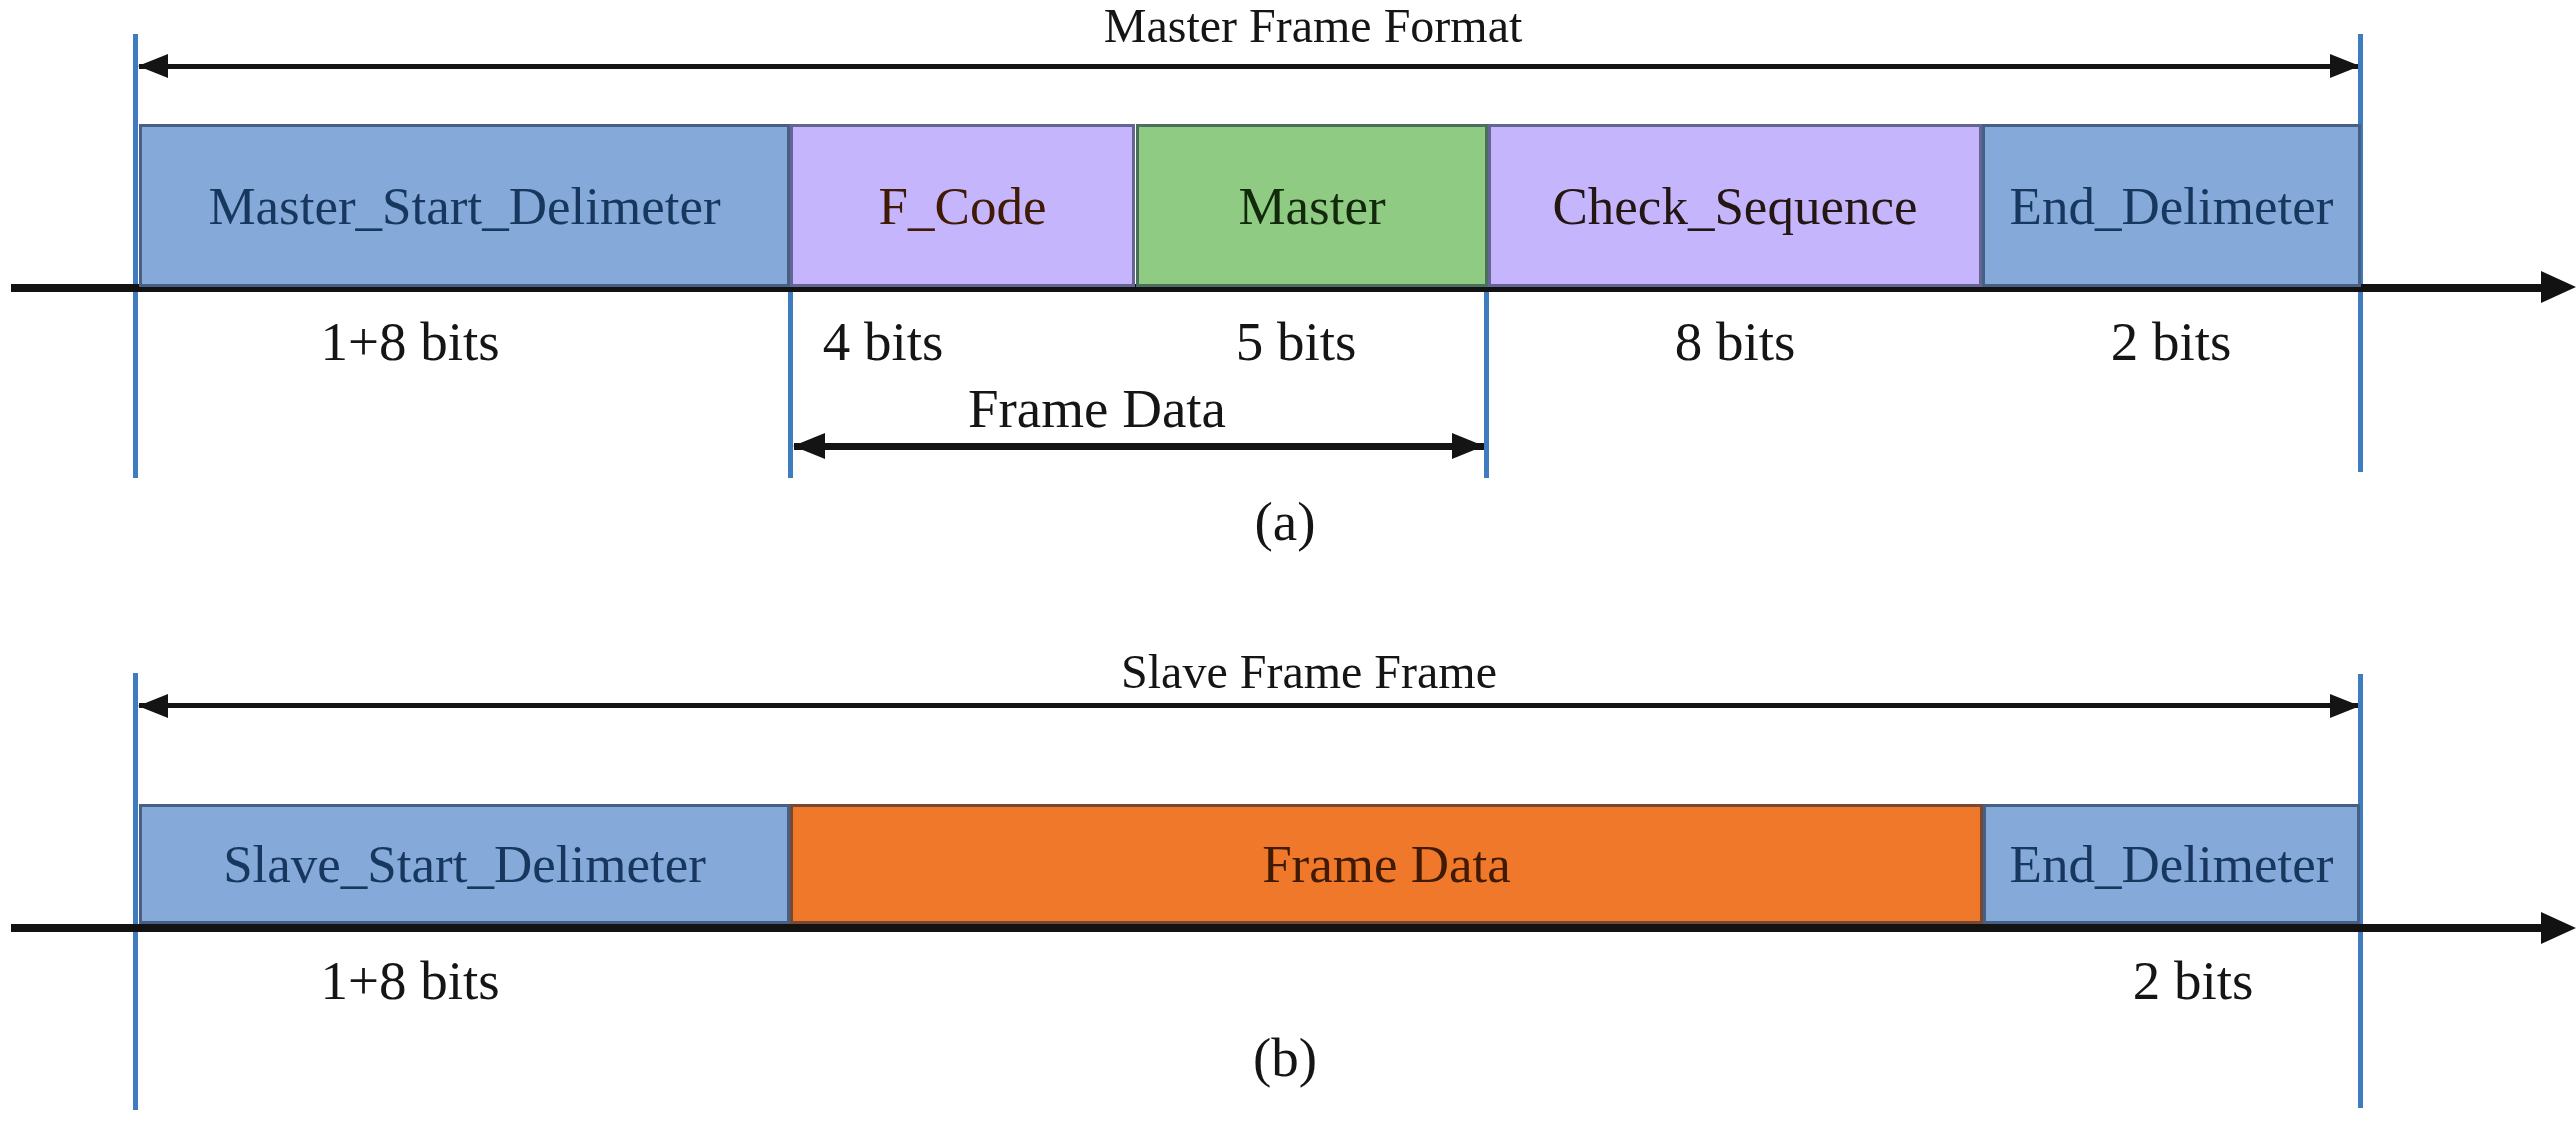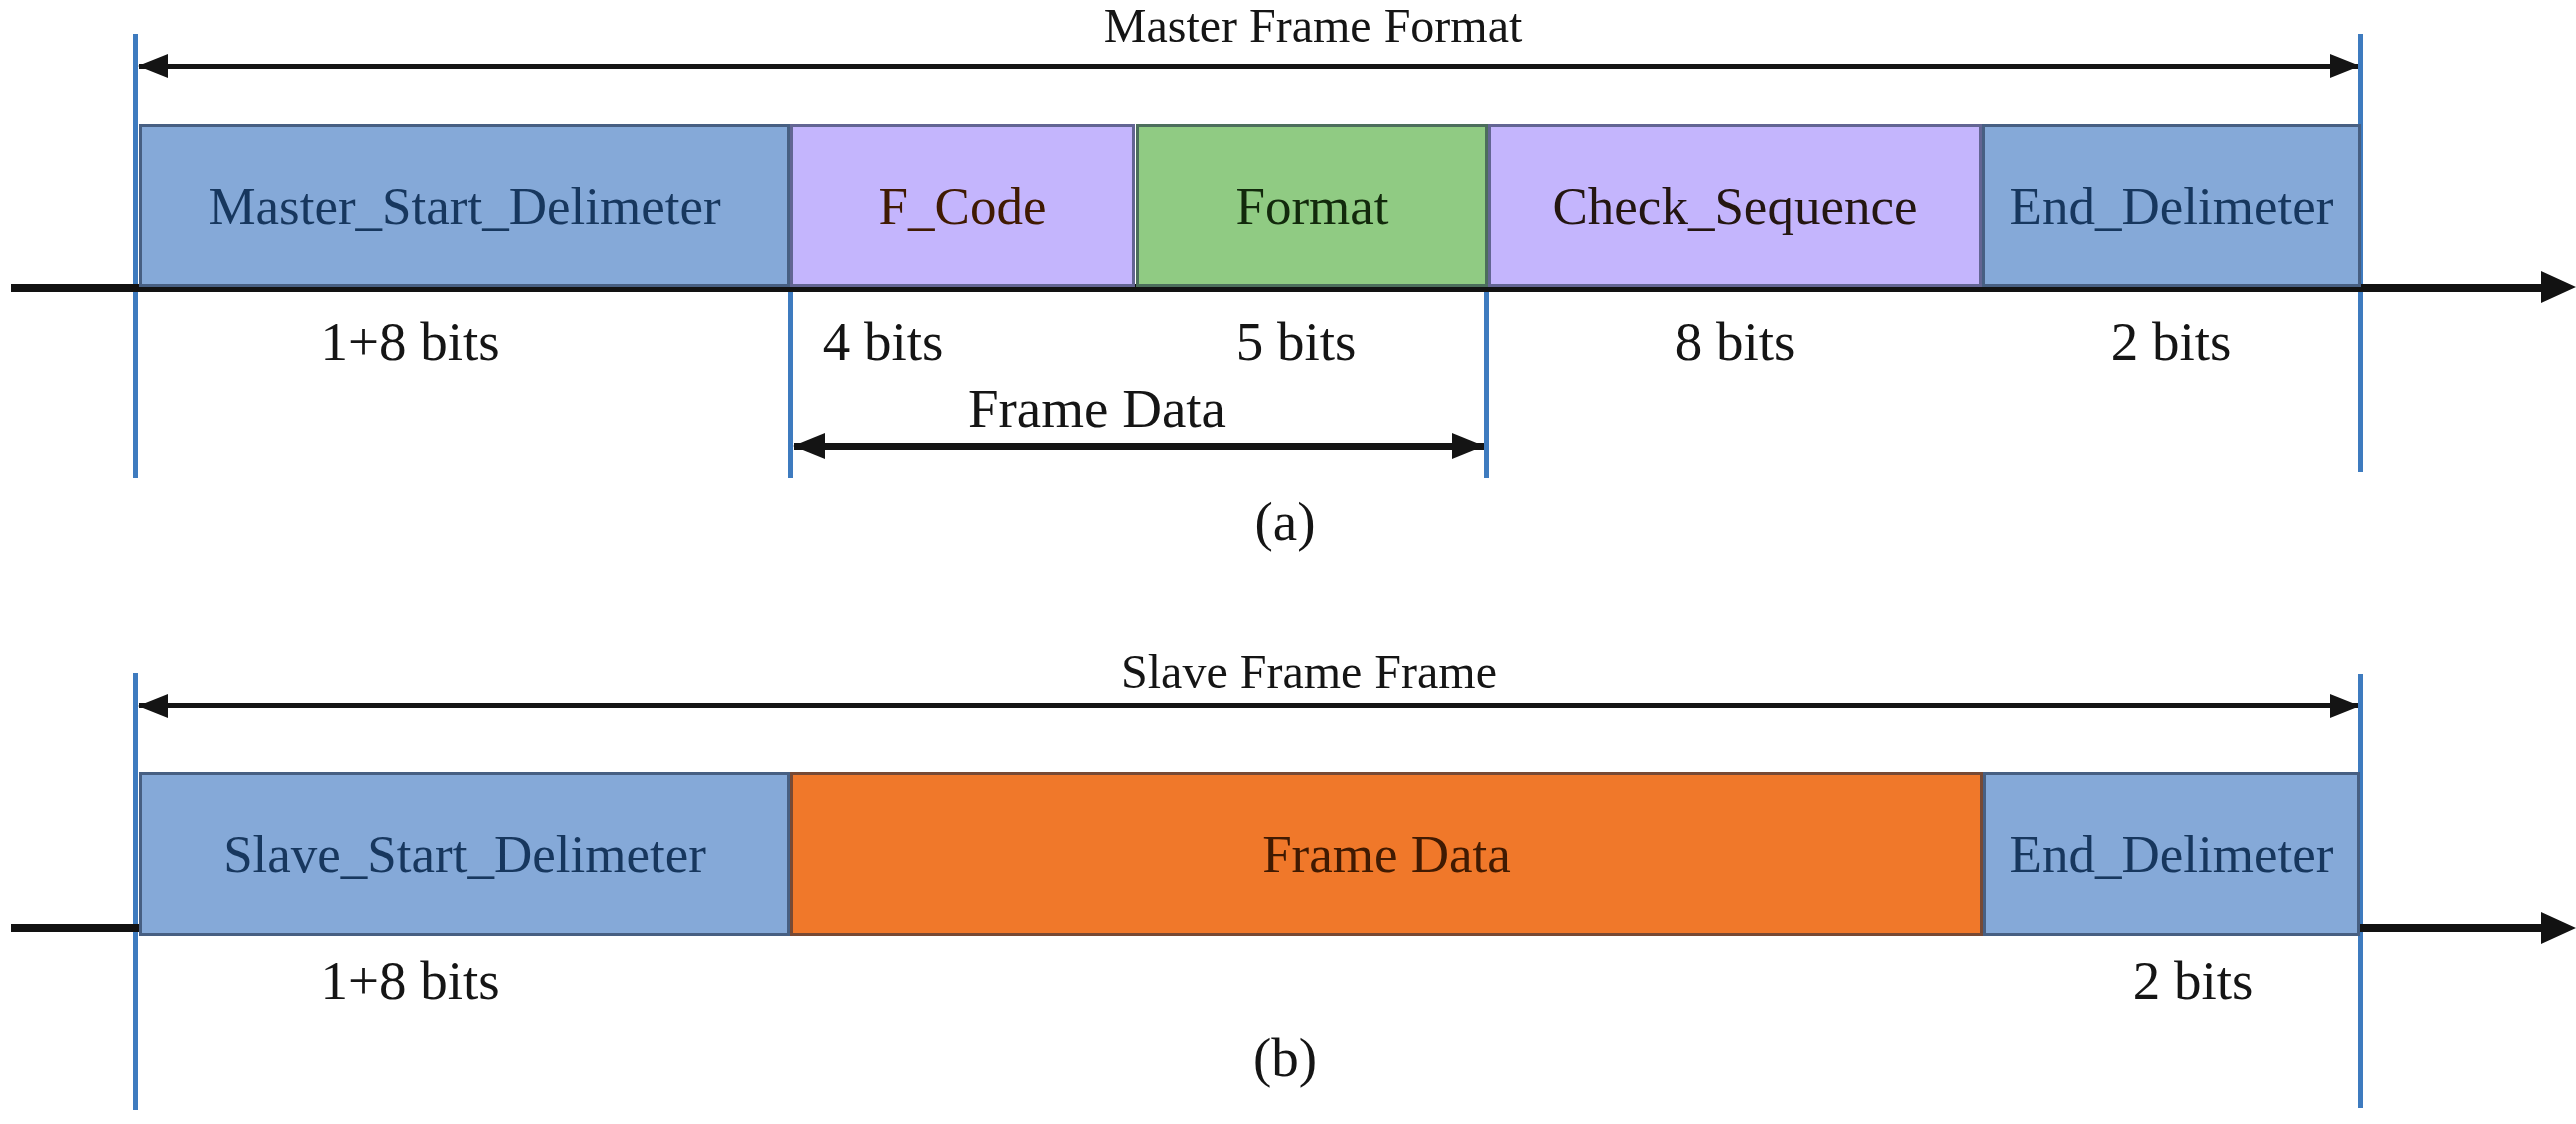--- a/index.html
+++ b/index.html
@@ -19,21 +19,21 @@
   
   .blk{
     position:absolute;
     height:163px;
     box-sizing:border-box;
     border:3px solid rgba(20,35,60,0.55);
     display:flex;align-items:center;justify-content:center;
     font-size:53px;
   }
   .row-a .blk{top:124px;}
-  .row-b .blk{top:772px;height:164px;}
+  .row-b .blk{top:804px;height:120px;}
   .c-navy{color:#17375e;}
   .c-maroon{color:#401a02;}
   .c-dkgreen{color:#12290c;}
   .c-dark{color:#241611;}
   
   .guide{position:absolute;width:4.6px;background:#3e7bbf;}
   
   .axis-line{position:absolute;height:7.6px;background:#121212;}
   .axis-head{
     position:absolute;width:0;height:0;
@@ -84,21 +84,21 @@
   <div class="axis-head" style="left:2541px;top:271px;"></div>
 
   <div class="row-a">
     <div class="blk c-navy" style="left: 139px; width: 651px; background-color: rgb(133, 169, 216);">
       <span>Master_Start_Delimeter</span>
     </div>
     <div class="blk c-maroon" style="left: 790px; width: 345px; background-color: #c4b5fd;">
       <span>F_Code</span>
     </div>
     <div class="blk c-dkgreen" style="left: 1136px; width: 352px; background-color: rgb(144, 203, 131);">
-      <span>Format</span>
+      <span>Master</span>
     </div>
     <div class="blk c-dark" style="left: 1488px; width: 494px; background-color: #c4b5fd;">
       <span>Check_Sequence</span>
     </div>
     <div class="blk c-navy" style="left: 1982px; width: 379px; background-color: rgb(133, 169, 216);">
       <span>End_Delimeter</span>
     </div>
   </div>
 
   <div class="txt ctr" style="left:410px;top:314px;">1+8 bits</div>

